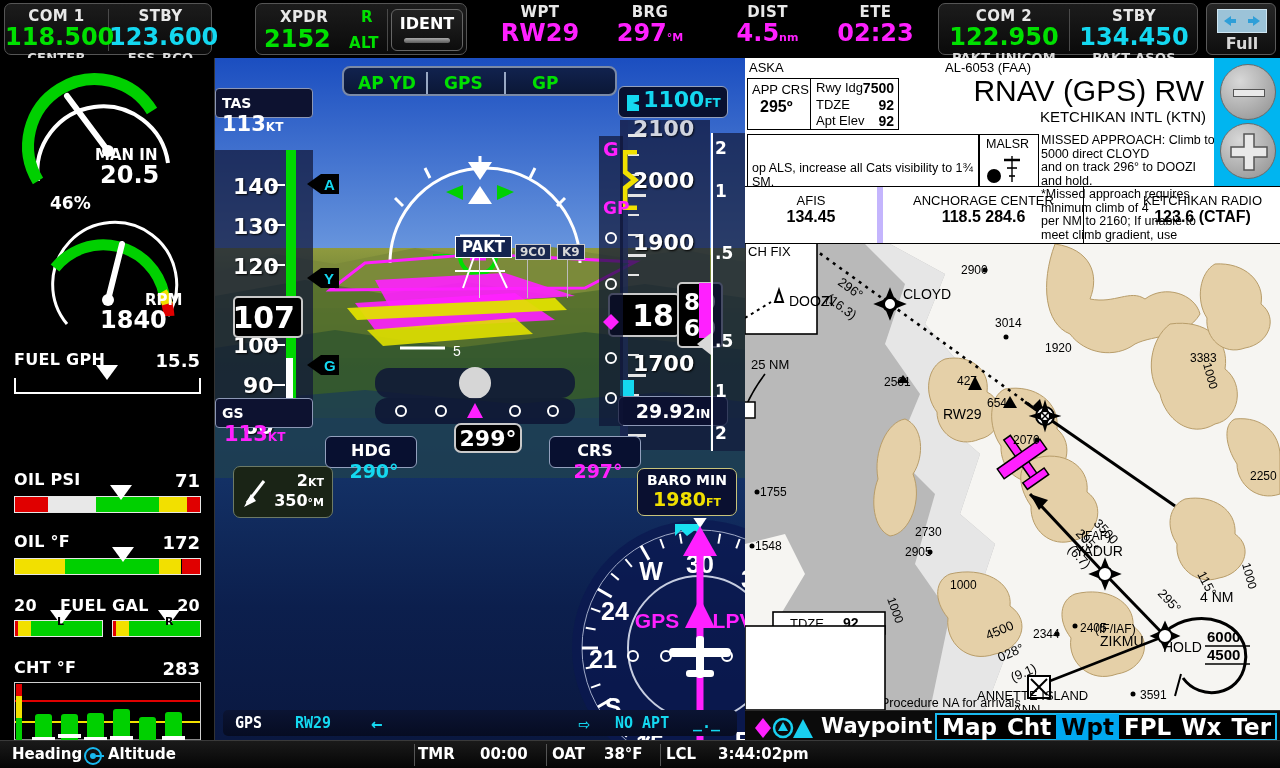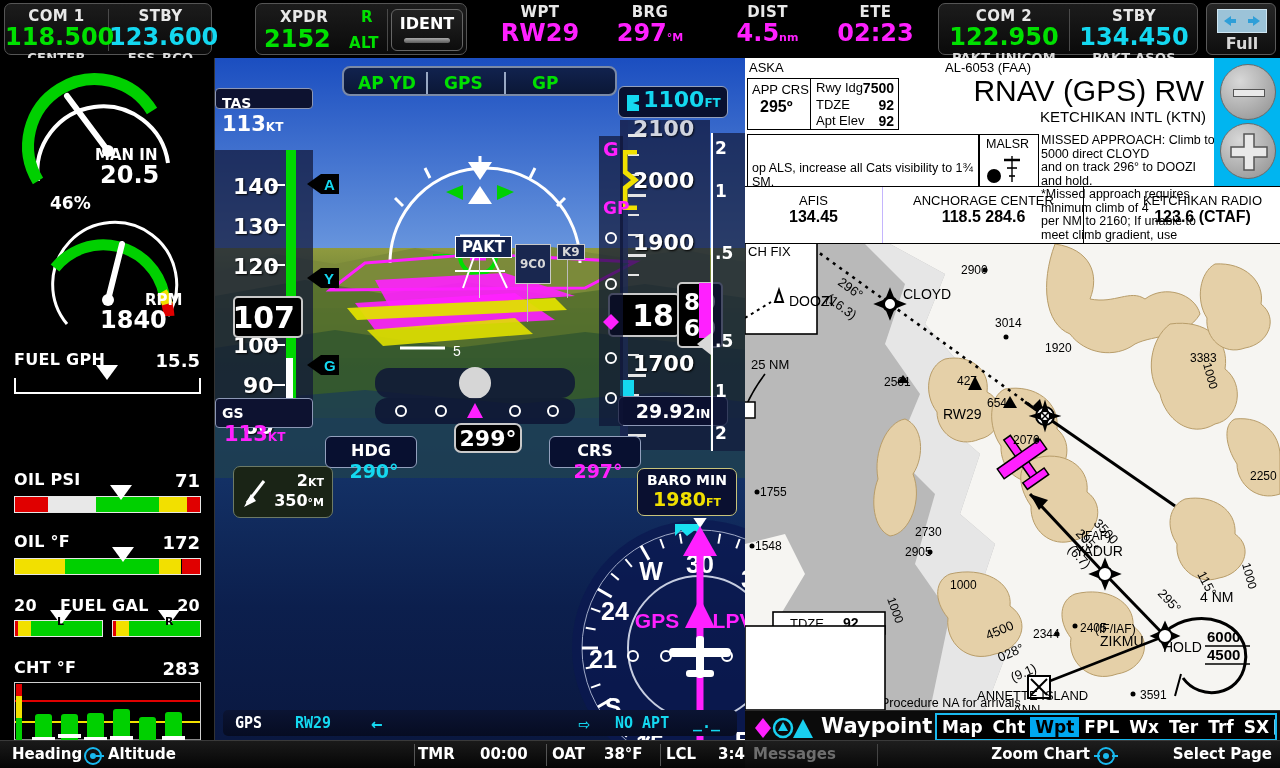--- a/index.html
+++ b/index.html
@@ -110,21 +110,21 @@
   .zoombtn { position:absolute; right:4px; border-radius:50%;
      background:radial-gradient(circle at 35% 30%,#d8d8d8,#8d8d8d);
      border:1px solid #6a6a6a; }
   .zoomwrap { position:absolute; right:0; top:0; width:66px; height:128px; background:#00b5f0; }
 
   
   .softbar { position:absolute; left:745px; top:710px; width:535px; height:32px; background:#0b0b0b;
      border-top:1px solid #2a2a2a; }
   .pagetabs { position:absolute; border:2px solid #19b9ef; display:flex; align-items:center;
      background:#000; }
-  .tab { font-size:17px; font-weight:bold; color:#fff; padding:0 5px; }
+  .tab { font-size:23px; font-weight:bold; color:#fff; padding:0 5px; }
   .tab.active { background:#00a8f0; color:#000; }
   .statusbar { position:absolute; left:0; top:740px; width:1280px; height:28px;
      background:linear-gradient(#1a1a1a,#050505); border-top:1px solid #3a3a3a; }
   .sb-t { position:absolute; font-size:15px; font-weight:bold; color:#fff;text-align:right; }
   .sb-div { position:absolute; width:1px; top:3px; height:22px; background:#555; }
 </style>
 </head>
 <body>
 
 <div id="app">
@@ -371,30 +371,30 @@
       <path d="M248,230 L260,196 L276,196 L292,230" fill="none" stroke="#fff" stroke-width="2"></path>
       <line x1="185" y1="290" x2="230" y2="290" stroke="#fff" stroke-width="3"></line>
       <text x="238" y="298" fill="#fff" font-size="14" font-family="sans-serif">5</text>
     </svg>
 
     <div style="position:absolute;left:240px;top:178px;">
       <div style="background:#14234f;border:1px solid #fff;padding:1px 6px;font-size:15px;font-weight:bold;color:#fff;">PAKT</div>
       <div style="width:1px;height:40px;background:#dcdcdc;margin-left:24px;"></div>
     </div>
     <div style="position:absolute;left:300px;top:186px;">
-      <div style="background:#19274f;border:1px solid #c9c9c9;padding:12px 4px;font-size:12px;font-weight:bold;color:#d8d8d8;">9C0</div>
+      <div style="background:#19274f;border:1px solid #c9c9c9;padding:0 4px;font-size:12px;font-weight:bold;color:#d8d8d8;">9C0</div>
       <div style="width:1px;height:38px;background:#bbb;margin-left:12px;"></div>
     </div>
     <div style="position:absolute;left:342px;top:186px;">
       <div style="background:#19274f;border:1px solid #c9c9c9;padding:0 4px;font-size:12px;font-weight:bold;color:#d8d8d8;">K9</div>
       <div style="width:1px;height:38px;background:#bbb;margin-left:10px;"></div>
     </div>
 
     <div class="tapebox" style="left:0;top:92px;width:98px;height:275px;"></div>
-    <div class="tasbox" style="left:0;top:30px;width:98px;height:21px;padding-top:4px;">
+    <div class="tasbox" style="left:0;top:30px;width:98px;height:30px;padding-top:4px;">
       <span style="font-size:14px;margin-left:6px;">TAS</span>
       <span style="font-size:21px;margin-left:6px;">113</span><span style="font-size:12px;">KT</span>
     </div>
     <div class="tapenum" style="left:18px;top:116px;">140</div>
     <div class="tapenum" style="left:18px;top:156px;">130</div>
     <div class="tapenum" style="left:18px;top:196px;">120</div>
     <div class="tapenum" style="left:18px;top:275px;">100</div>
     <div class="tapenum" style="left:28px;top:315px;">90</div>
     <div class="tapenum" style="left:28px;top:356px;">80</div>
 
@@ -761,21 +761,21 @@
         </div>
         <div class="zoombtn" style="top:65px;width:56px;height:56px;">
           <svg width="56" height="56" style="position:absolute;left:0;top:0;">
             <polygon points="23,10 33,10 33,23 46,23 46,33 33,33 33,46 23,46 23,33 10,33 10,23 23,23" fill="#e9e9e9" stroke="#555" stroke-width="1.5"></polygon>
           </svg>
         </div>
       </div>
     </div>
 
     <div style="position:absolute;left:0;top:128px;width:535px;height:58px;border-top:1px solid #000;border-bottom:1px solid #000;">
-      <div style="position:absolute;left:0;top:0;width:138px;height:56px;text-align:center;border-right:1px solid #c4b5fd;">
+      <div style="position:absolute;left:0;top:0;width:138px;height:56px;text-align:center;border-right:6px solid #c4b5fd;">
         <div style="font-size:13px;margin-top:6px;">AFIS</div>
         <div style="font-size:16px;font-weight:bold;">134.45</div>
       </div>
       <div style="position:absolute;left:139px;top:0;width:200px;height:56px;text-align:center;border-right:1px solid #000;">
         <div style="font-size:13px;margin-top:6px;">ANCHORAGE CENTER</div>
         <div style="font-size:16px;font-weight:bold;">118.5  284.6</div>
       </div>
       <div style="position:absolute;left:340px;top:0;width:235px;height:56px;text-align:center;">
         <div style="font-size:13px;margin-top:6px;">KETCHIKAN RADIO</div>
         <div style="font-size:16px;font-weight:bold;">123.6 (CTAF)</div>
@@ -991,27 +991,15 @@
     <div class="sb-div" style="left:414px;"></div>
     <span class="sb-t" style="left:418px;top:4px;">TMR</span>
     <span class="sb-t" style="left:480px;top:4px;">00:00</span>
     <div class="sb-div" style="left:546px;"></div>
     <span class="sb-t" style="left:552px;top:4px;">OAT</span>
     <span class="sb-t" style="left:604px;top:4px;">38°F</span>
     <div class="sb-div" style="left:660px;"></div>
     <span class="sb-t" style="left:666px;top:4px;">LCL</span>
     <span class="sb-t" style="left:718px;top:4px;">3:44:02pm</span>
 
-    <div style="position:absolute;left:745px;top:0;width:535px;height:28px;background:linear-gradient(#1e1e1e,#070707);">
-      <span class="sb-t" style="left:8px;top:4px;color:#6e6e6e;">Messages</span>
-      <div class="sb-div" style="left:132px;background:#444;"></div>
-      <span class="sb-t" style="right:190px;top:4px;">Zoom Chart</span>
-      <svg width="24" height="18" style="position:absolute;right:162px;top:6px;">
-        <circle cx="12" cy="9" r="8" fill="none" stroke="#19b9ef" stroke-width="2"></circle>
-        <circle cx="12" cy="9" r="3" fill="#19b9ef"></circle>
-        <line x1="0" y1="9" x2="6" y2="9" stroke="#19b9ef" stroke-width="2"></line>
-        <line x1="18" y1="9" x2="24" y2="9" stroke="#19b9ef" stroke-width="2"></line>
-      </svg>
-      <span class="sb-t" style="right:8px;top:4px;">Select Page</span>
-    </div>
   </div>
 
 </div>
 
 </body></html>

